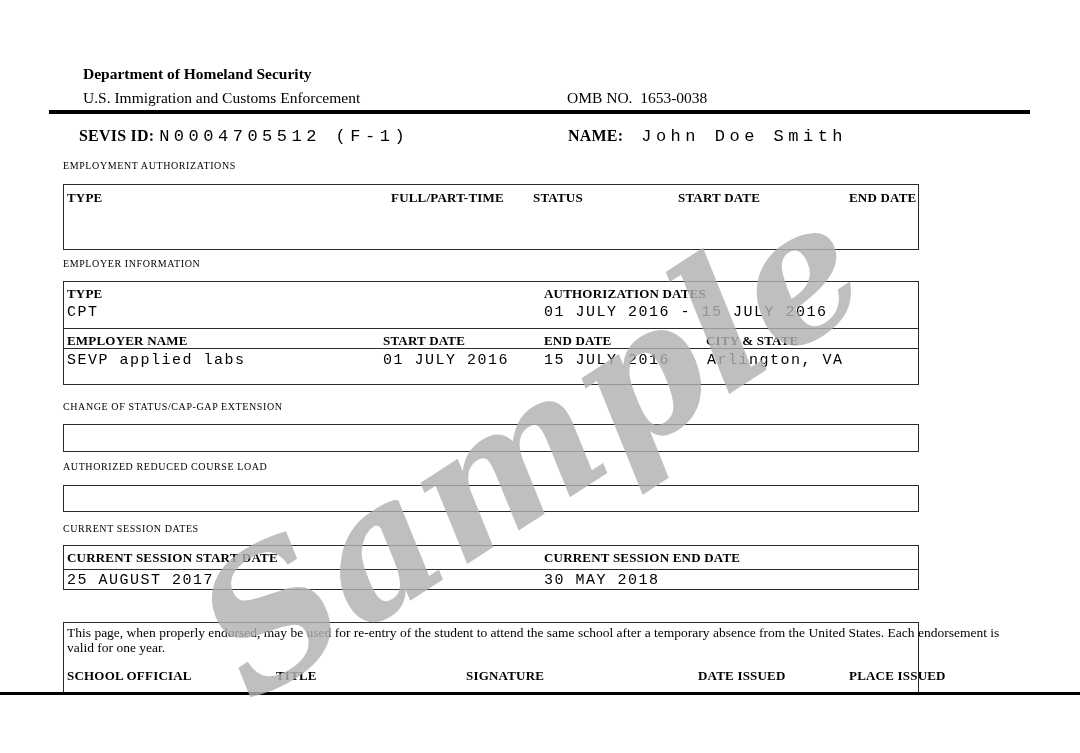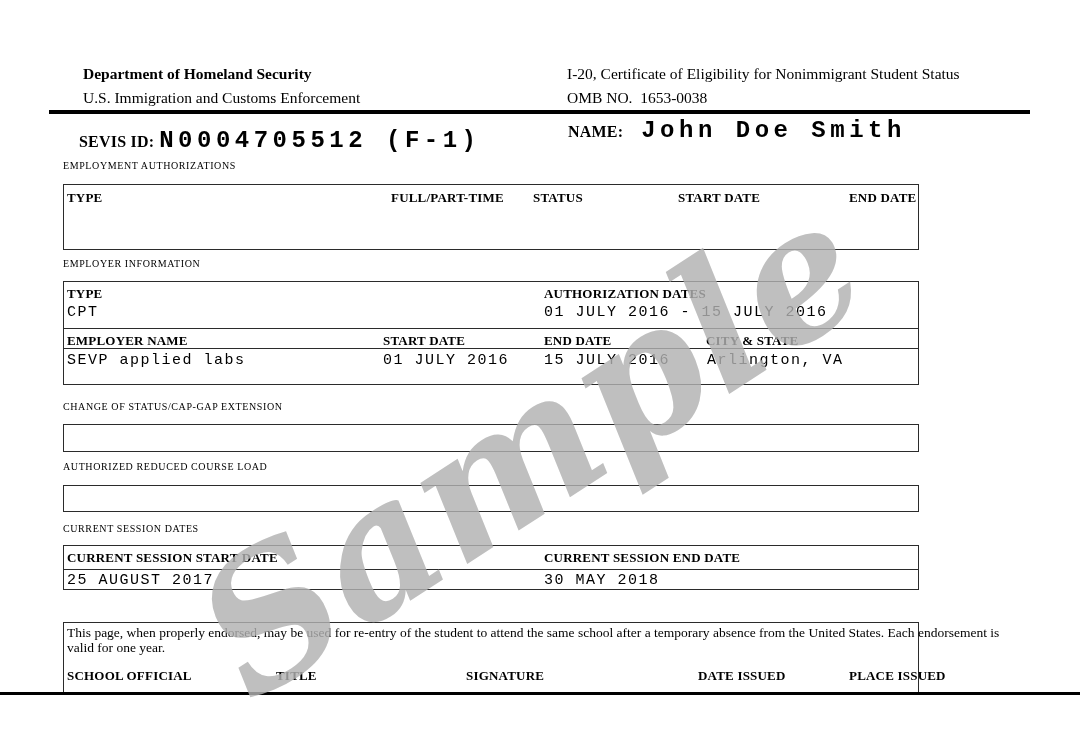--- a/index.html
+++ b/index.html
@@ -4,21 +4,21 @@
 <style>
   html,body { margin:0; padding:0; background:#fff; }
   .page {
     position:relative; width:1080px; height:753px; background:#ffffff;
     font-family:"Liberation Serif", serif; color:#000; overflow:hidden;
   }
   .abs { position:absolute; white-space:nowrap;margin-left:20px; }
   .b { font-weight:bold; }
   .hdr-line { font-size:15.5px; line-height:24px; }
   .sevis-label { font-size:16px; font-weight:bold; letter-spacing:0.2px; }
-  .sevis-value { font-family:"Liberation Mono", monospace; font-weight:bold; font-size:24px; letter-spacing:4.5px; white-space:pre; }
+  .sevis-value { font-family:"Liberation Mono", monospace; font-weight:normal; font-size:17px; letter-spacing:4.5px; white-space:pre; }
   .heading { position:absolute; left:63px; font-weight:normal; font-size:10px; letter-spacing:0.6px; white-space:nowrap; }
   .box { position:absolute; left:63px; width:856px; box-sizing:border-box; border:1px solid #2b2b2b; }
   .colhead { position:absolute; font-weight:bold; font-size:13px; letter-spacing:0.2px; white-space:nowrap; }
   .val { position:absolute; font-family:"Liberation Mono", monospace; font-size:15px; letter-spacing:1.5px; white-space:pre; }
   .sep { position:absolute; left:0; right:0; height:1px; background:#2b2b2b; }
   .rule-thick { position:absolute; left:49px; top:110px; width:981px; height:4px; background:#000; }
   .rule-bottom { position:absolute; left:0; top:692px; width:1080px; height:3px; background:#000; }
   .note { position:absolute; left:3px; top:3px; width:950px; font-size:13.5px; line-height:14.5px; white-space:normal; }
   .watermark {
     position:absolute; left:158px; top:320px; width:744px; height:255px;
@@ -29,29 +29,28 @@
     z-index:10; pointer-events:none;
   }
 </style>
 </head>
 <body>
 
 <div class="page">
 
   <div class="abs hdr-line b" style="left:63px; top:62px;">Department of Homeland Security</div>
   <div class="abs hdr-line" style="left:63px; top:86px;">U.S. Immigration and Customs Enforcement</div>
-  <div class="abs hdr-line" style="left:547px; top:62px;">I-20, Certificate of Eligibility for Nonimmigrant Student Status</div>
   <div class="abs hdr-line" style="left:547px; top:86px; white-space:pre;">OMB NO.  1653-0038</div>
 
   <div class="rule-thick"></div>
 
   <div class="abs" style="left:59px; top:127px;">
     <span class="sevis-label">SEVIS ID:</span><span class="sevis-value" style="margin-left:5px;">N0004705512 (F-1)</span>
   </div>
-  <div class="abs" style="left:548px; top:117px;">
+  <div class="abs" style="left:548px; top:127px;">
     <span class="sevis-label">NAME:</span><span class="sevis-value" style="margin-left:18px;">John Doe Smith</span>
   </div>
 
   <div class="heading" style="top:160px;">EMPLOYMENT AUTHORIZATIONS</div>
   <div class="box" style="top:184px; height:66px;">
     <span class="colhead" style="left:3px;   top:5px;">TYPE</span>
     <span class="colhead" style="left:327px; top:5px;">FULL/PART-TIME</span>
     <span class="colhead" style="left:469px; top:5px;">STATUS</span>
     <span class="colhead" style="left:614px; top:5px;">START DATE</span>
     <span class="colhead" style="left:785px; top:5px;">END DATE</span>

